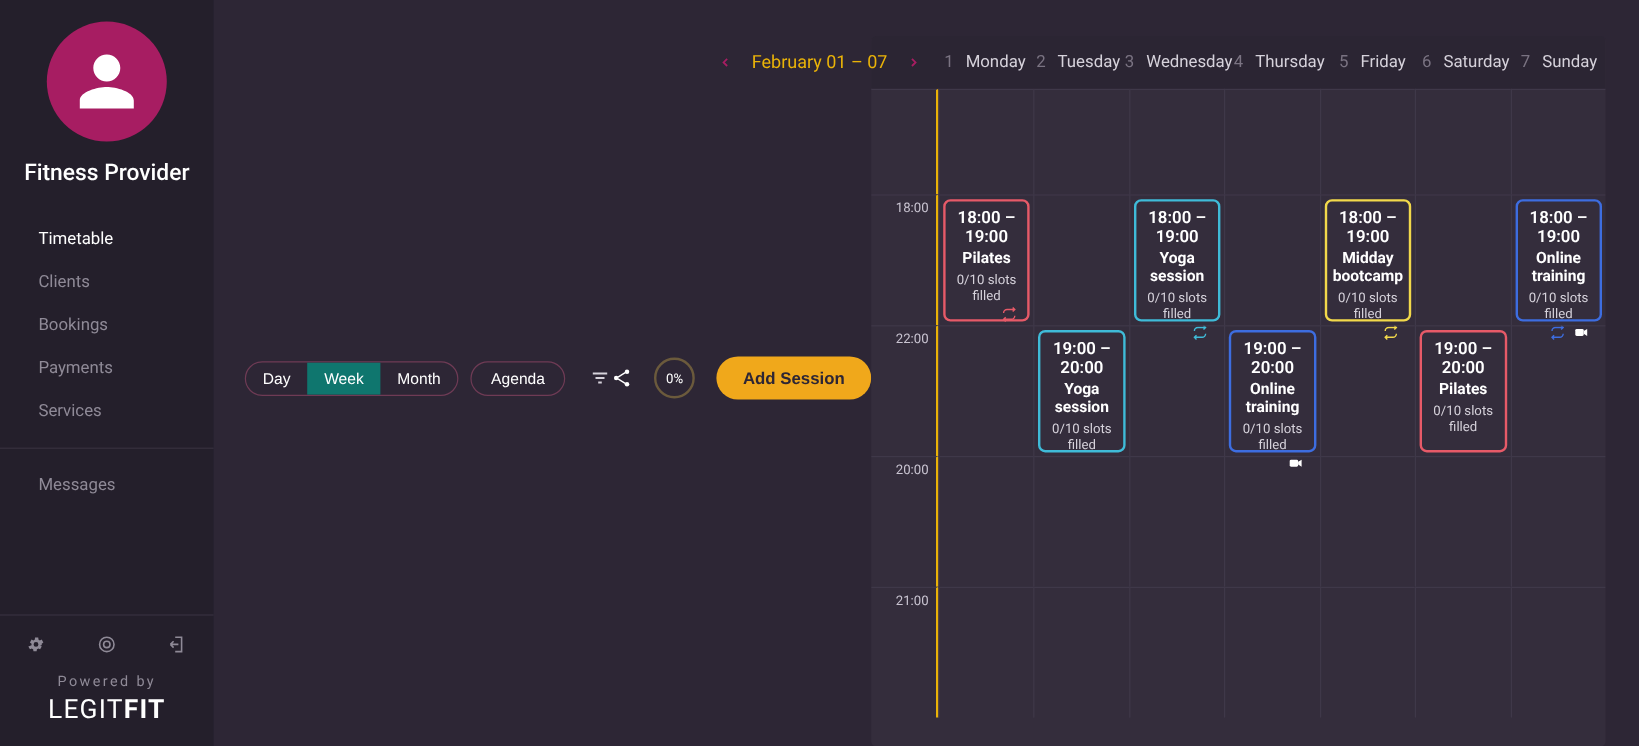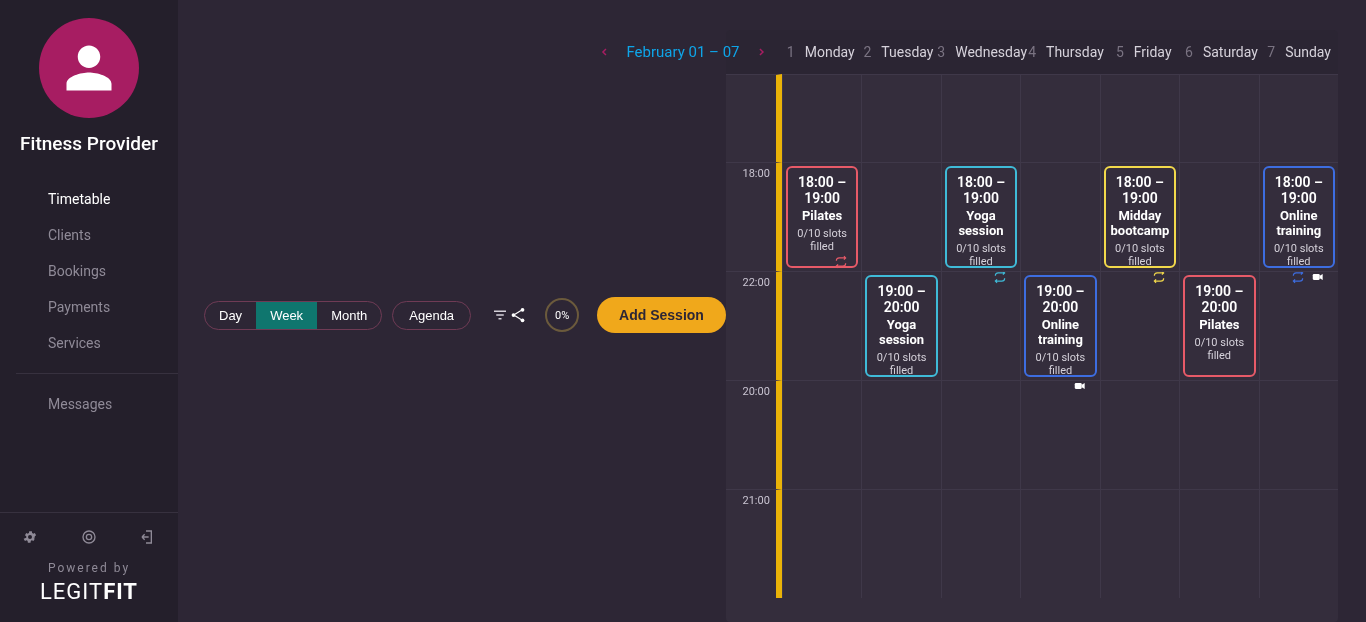--- a/index.html
+++ b/index.html
@@ -31,21 +31,21 @@
     margin-bottom: 14px;
   }
   .avatar svg { width: 54px; height: 54px; fill: #fff; }
   .provider-name {
     font-size: 19px;
     font-weight: 500;
     color: #fff;
     margin-bottom: 26px;
     text-align: left;
   }
-  .nav { width: 100%; padding-left: 16px; }
+  .nav { width: 100%; }
   .nav-item {
     padding: 10px 0 10px 32px;
     font-size: 14px;
     color: #8f8a97;
     cursor: pointer;
   }
   .nav-item.active { color: #fff; }
   .nav-sep {
     border-top: 1px solid #37313f;
     margin: 12px 0;
@@ -127,21 +127,21 @@
   .date-nav {
     position: absolute;
     left: 50%;
     transform: translateX(-50%);
     display: flex;
     align-items: center;
     gap: 16px;
     top: 43px;
   }
   .chev { color: #a71d62; cursor: pointer; display:flex; }
-  .date-range { font-size: 15px; color: #0ea5e9; }
+  .date-range { font-size: 15px; color: #eab308; }
   .toolbar-right {
     margin-left: auto;
     display: flex;
     align-items: center;
     gap: 18px;
   }
   .share-icon { color: #fff; cursor: pointer; display: flex; }
   .pct-badge {
     width: 34px; height: 34px;
     border: 2px solid #6b5a3c;
@@ -188,21 +188,21 @@
     display: grid;
     grid-template-columns: 56px repeat(7, 1fr);
     grid-template-rows: 88px repeat(4, 109px);
     flex: 1;
   }
   .time-label {
     font-size: 11px;
     color: #c9c4d1;
     text-align: right;
     padding: 4px 6px 0 0;
-    border-right: 6px solid #eab308;
+    border-right: 2px solid #eab308;
     border-top: 1px solid #3f3849;
   }
   .cell {
     border-left: 1px solid #3f3849;
     border-top: 1px solid #3f3849;
     position: relative;
     padding: 3px;
   }
   .event {
     position: absolute;

